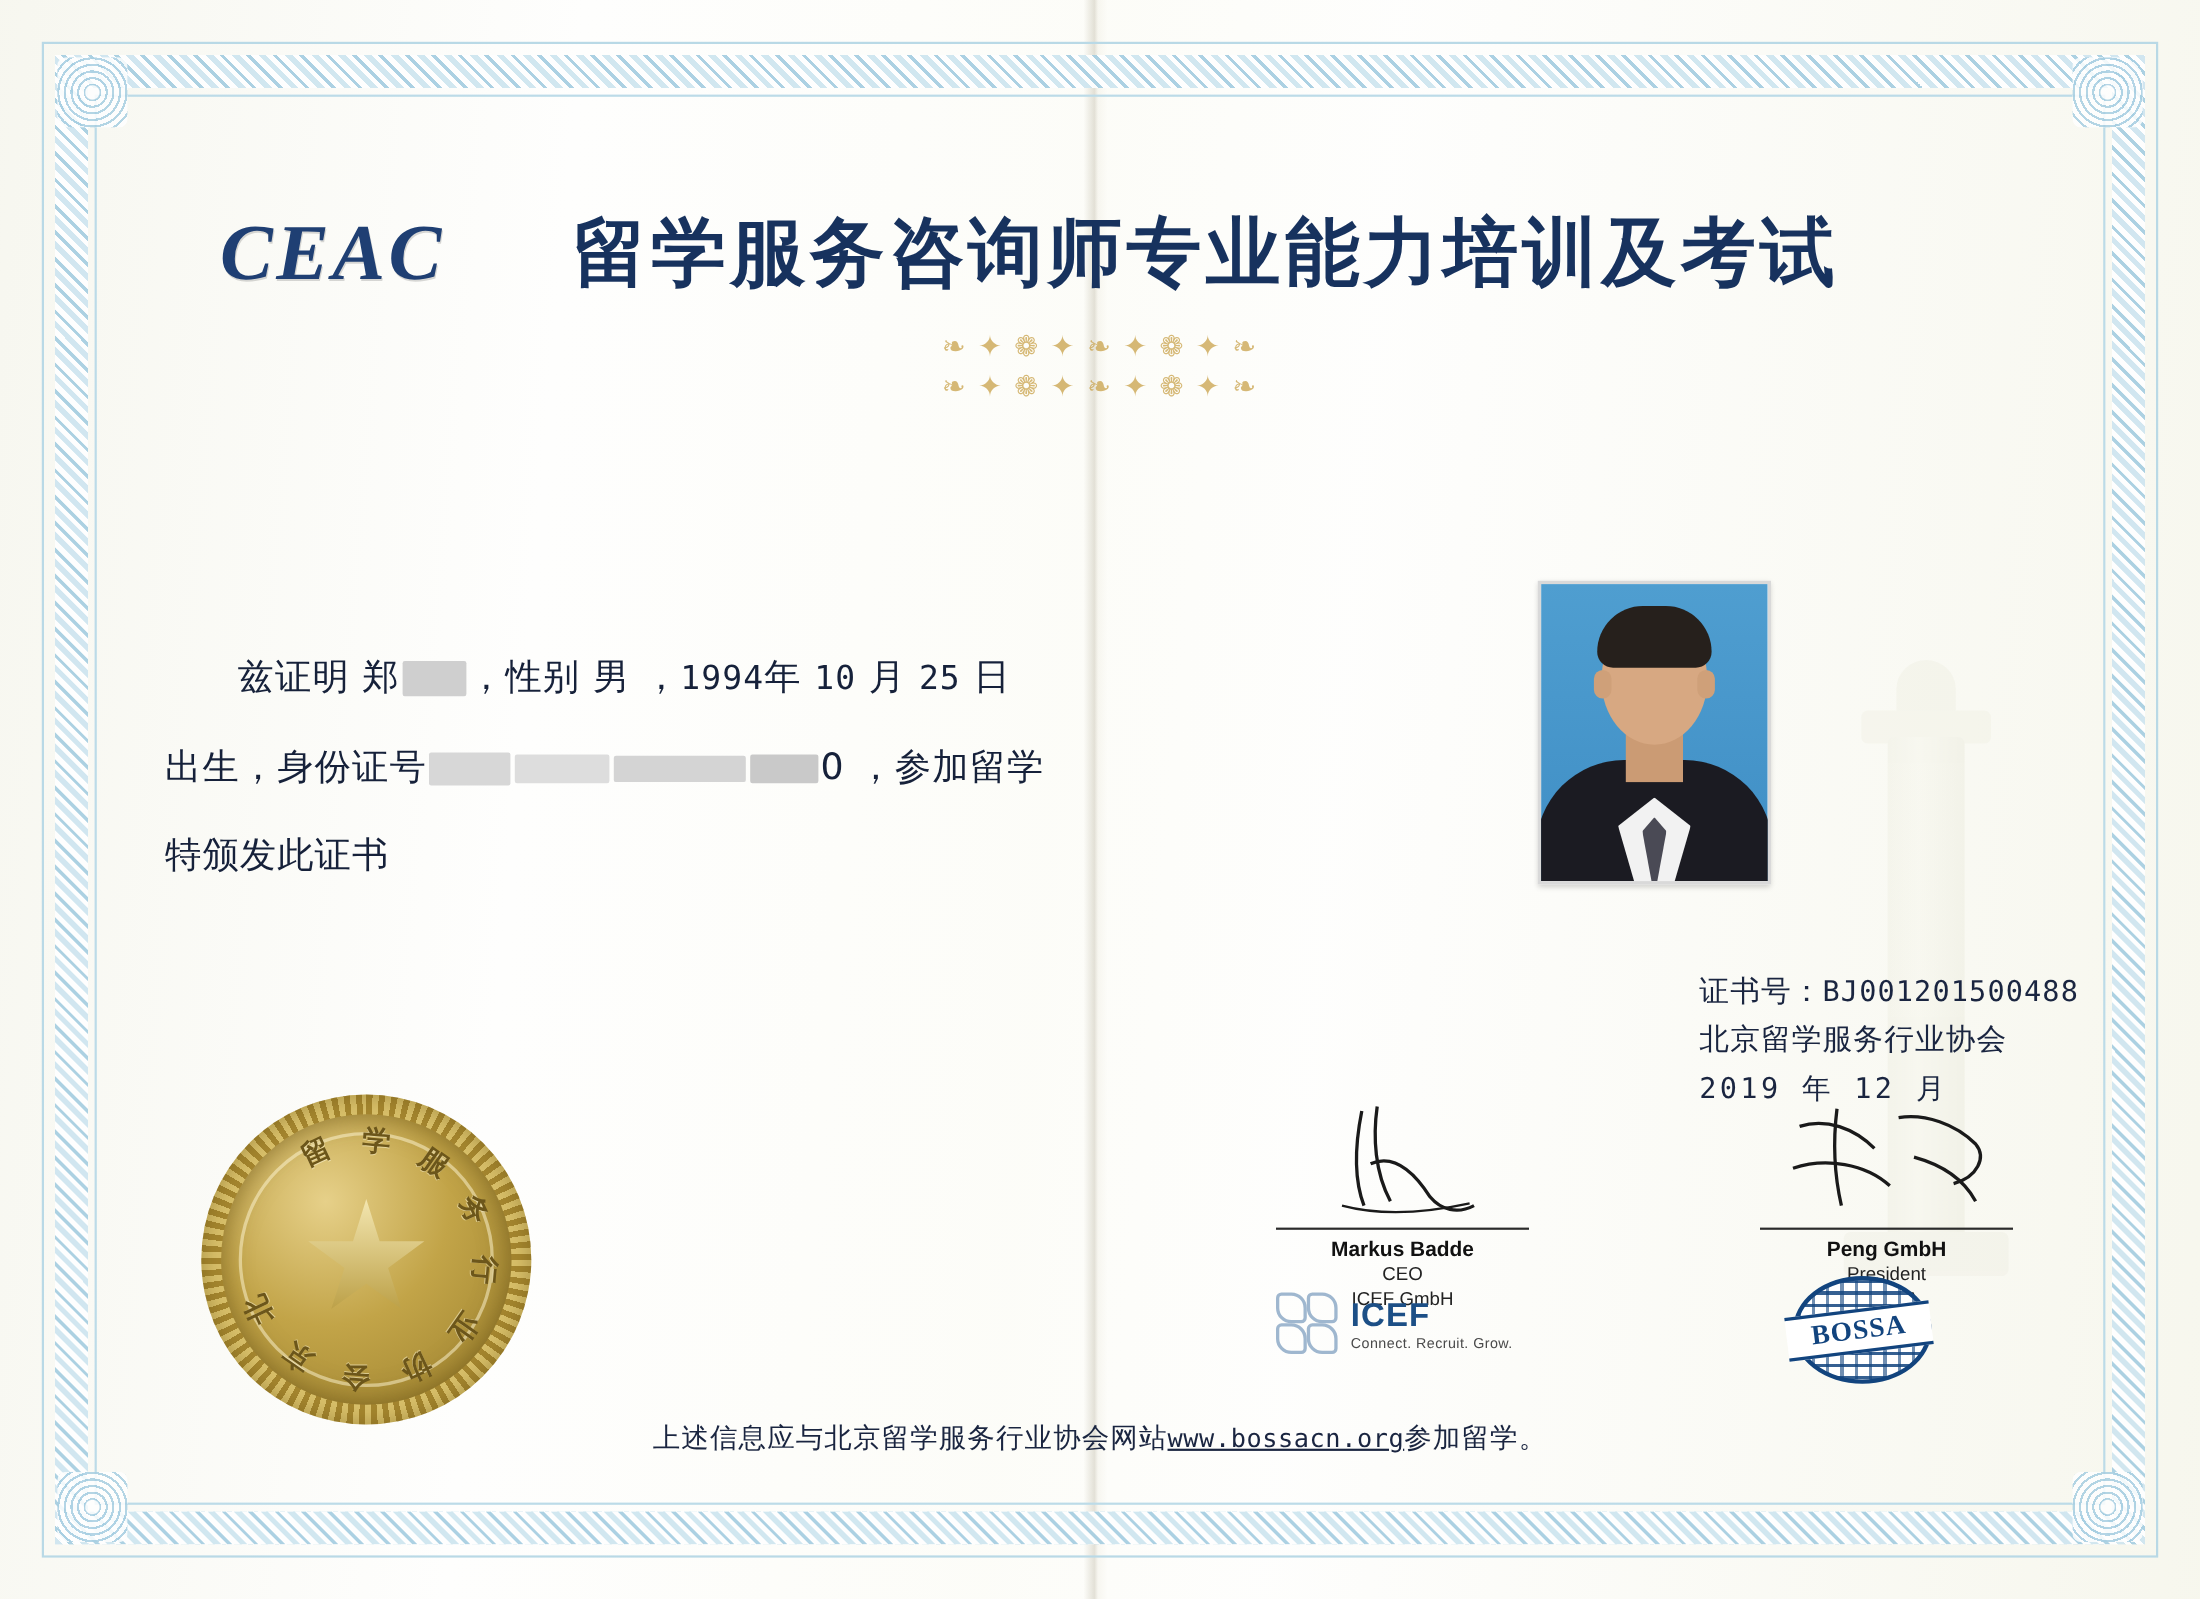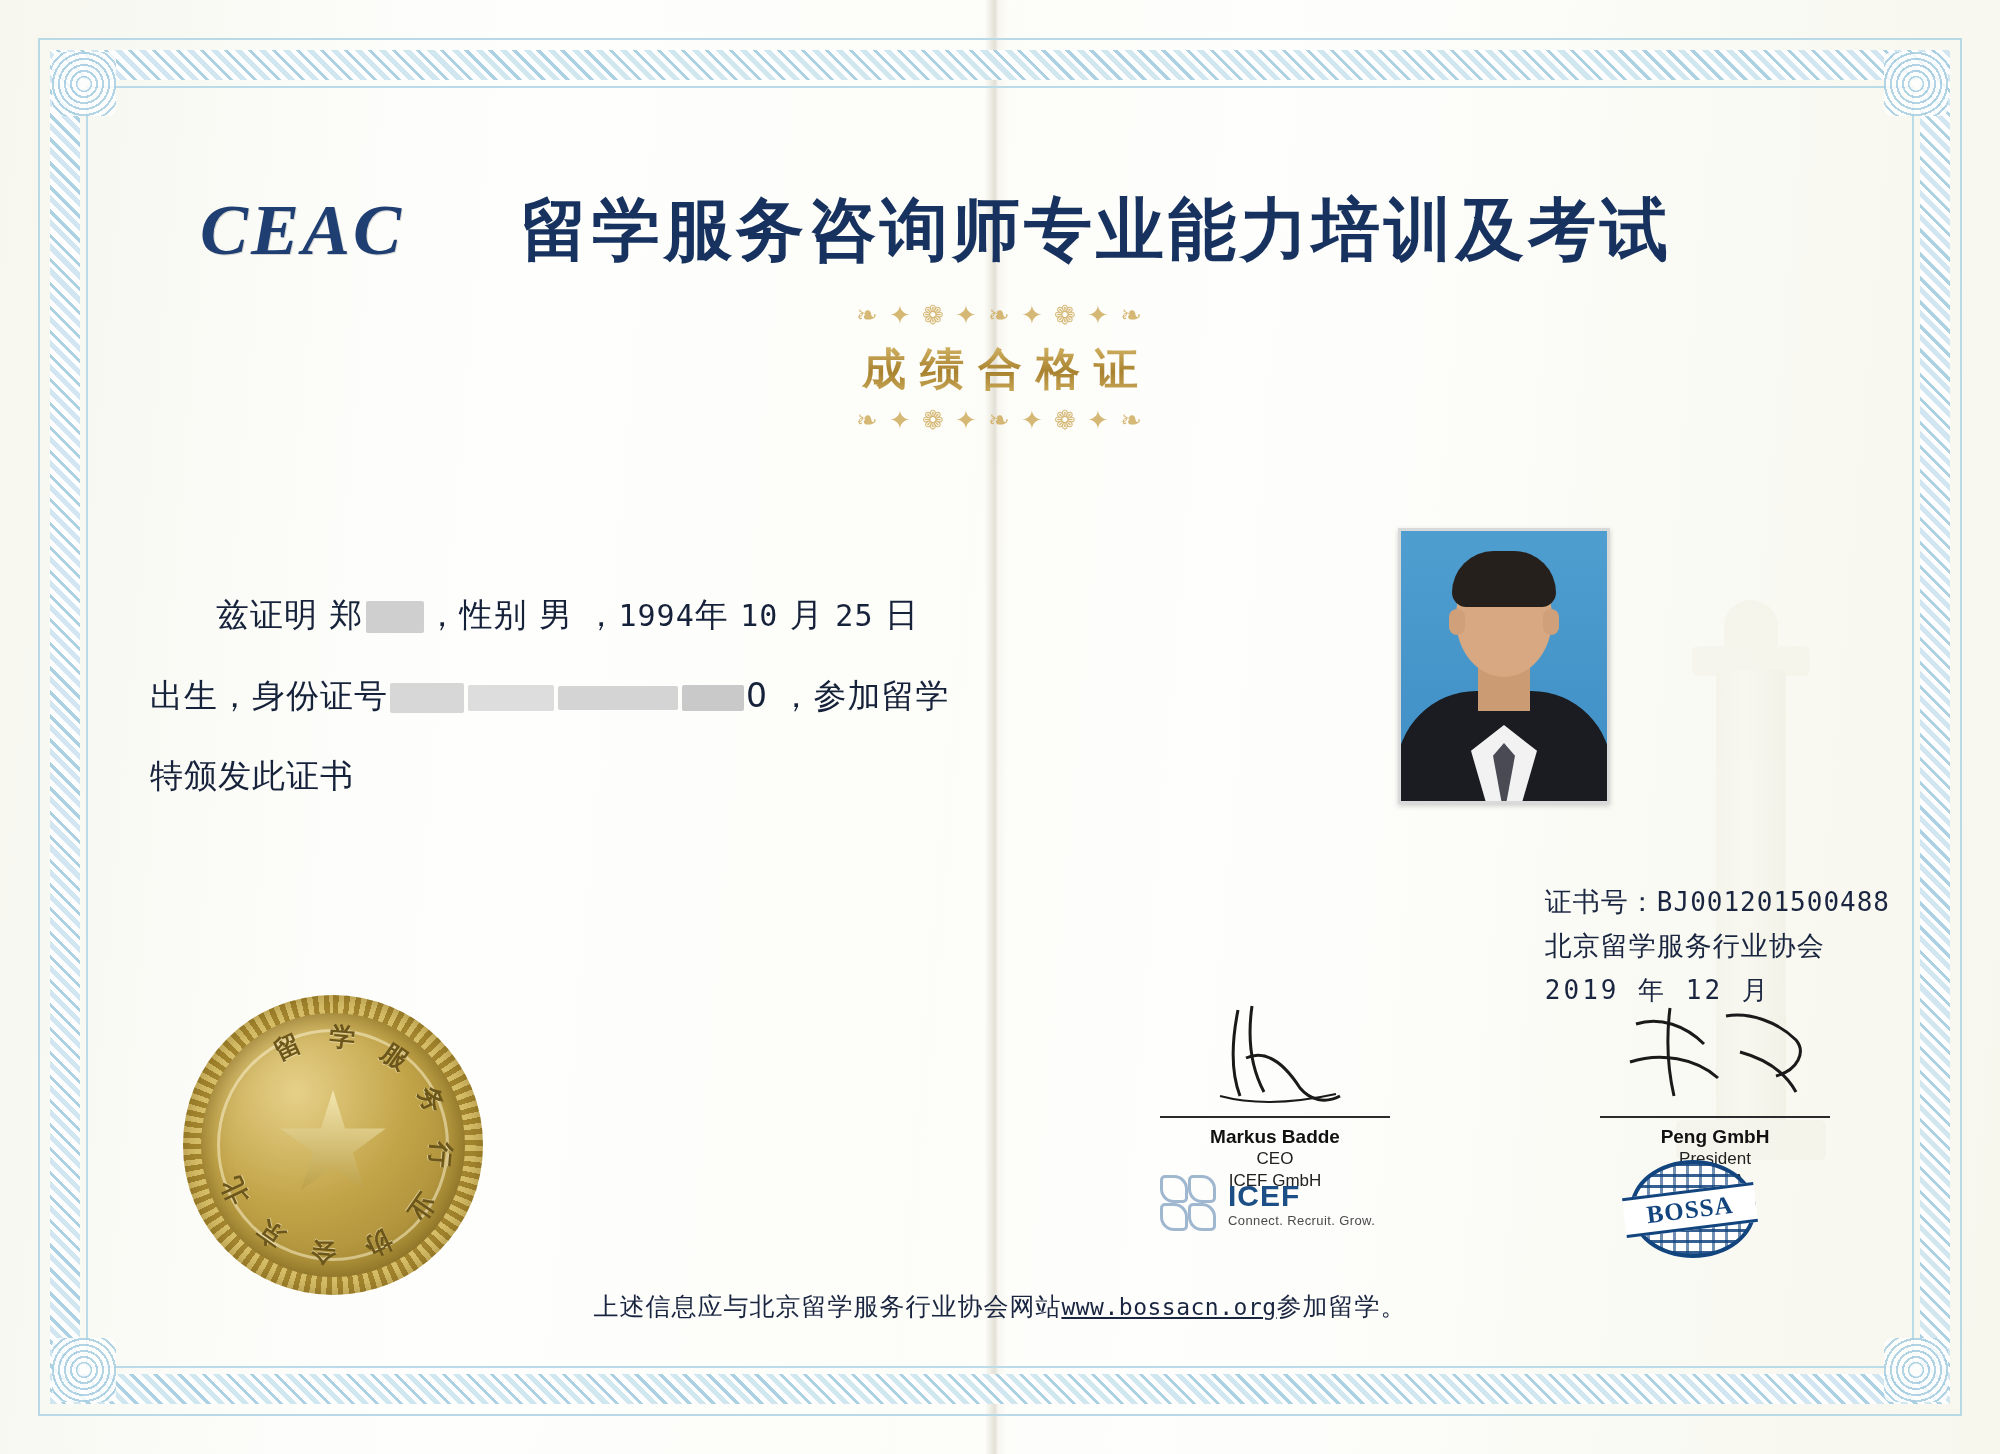--- a/index.html
+++ b/index.html
@@ -535,21 +535,20 @@
   <div class="corner bl"></div>
   <div class="corner br"></div>
 
   <div class="header">
     <div class="ceac">CEAC</div>
     <div class="header-title">留学服务咨询师专业能力培训及考试</div>
   </div>
 
   <div class="subtitle-wrap">
     <div class="flourish">❧ ✦ ❁ ✦ ❧ ✦ ❁ ✦ ❧</div>
-    <div class="subtitle">成绩合格证</div>
     <div class="flourish flourish-bottom">❧ ✦ ❁ ✦ ❧ ✦ ❁ ✦ ❧</div>
   </div>
 
   <div class="body-text">
     <div>
       <span class="indent"></span><span>兹证明 郑</span><span class="redact r1"></span><span>，性别 男 ，</span><span class="mono">1994</span><span>年</span>&nbsp;<span class="mono">10</span>&nbsp;<span>月</span>&nbsp;<span class="mono">25</span>&nbsp;<span>日</span>
     </div>
     <div>
       <span>出生，身份证号</span><span class="redact r2"></span><span class="redact r3"></span><span class="redact r4"></span><span class="redact r5"></span><span>0 ，参加留学</span>
     </div>

